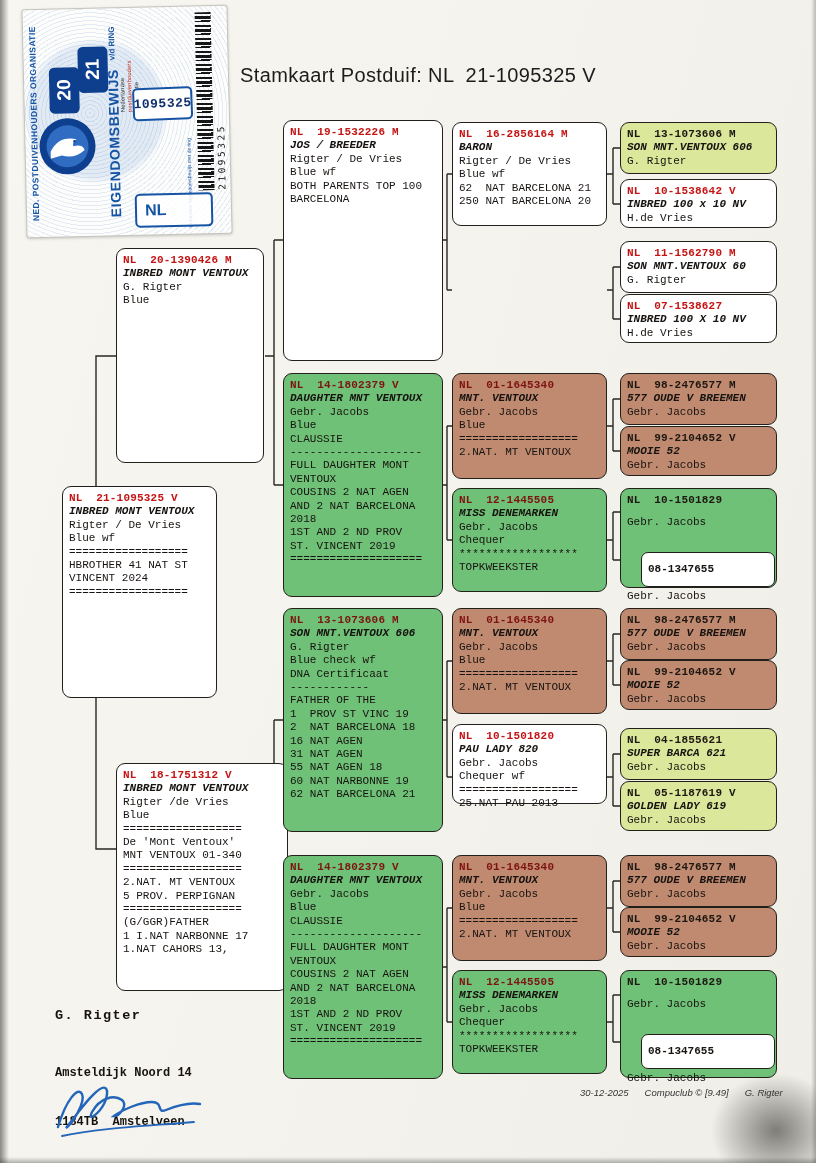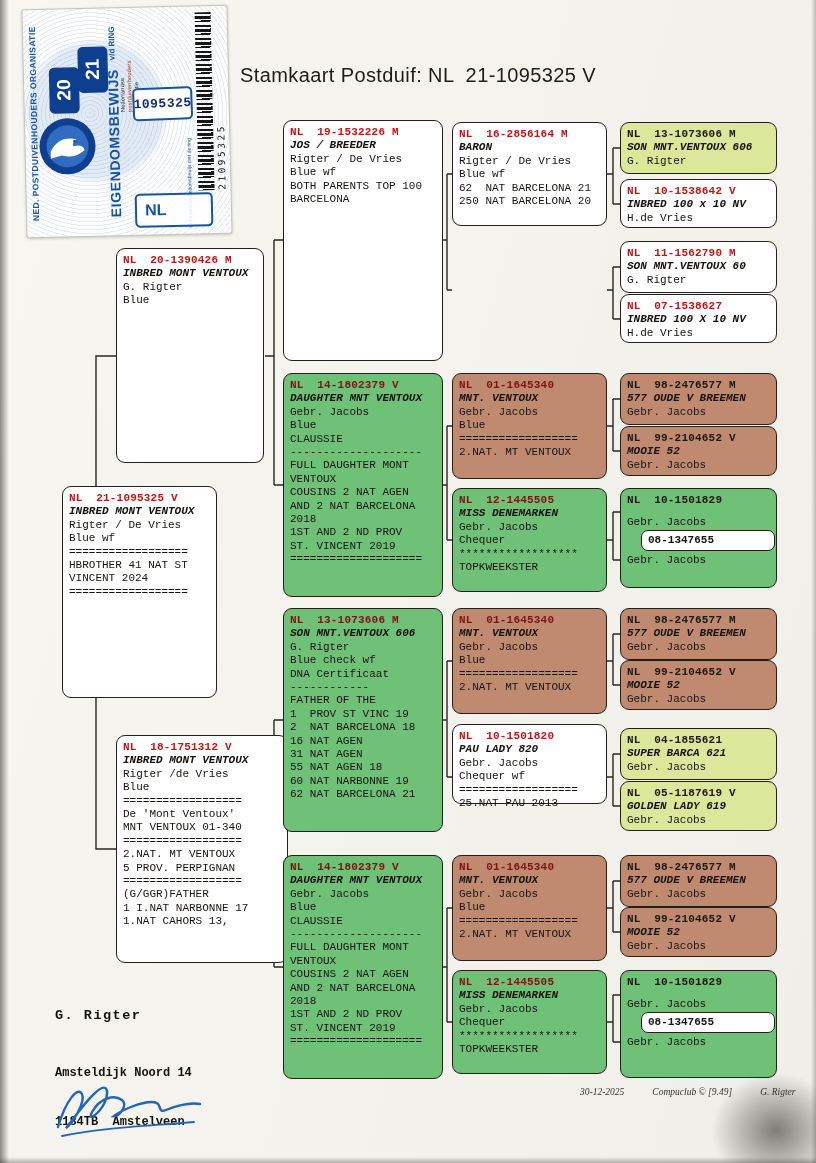--- a/index.html
+++ b/index.html
@@ -19,21 +19,21 @@
   .pbox.green{background:#6fc177}
   .pbox.brown{background:#c08a70}
   .pbox.lime{background:#dbe79b}
   .ring{font-weight:bold;letter-spacing:.2px;white-space:pre}
   .ring.red{color:#c41414}
   .ring.dark{color:#7e1312}
   .ring.black{color:#1d1711}
   .bname{font-weight:bold;font-style:italic;white-space:pre}
   .bbody{white-space:pre}
   .owner-gap{margin-top:9px}
-  .subbox{background:#fff;border:1.5px solid #23201c;border-radius:7px;padding:3px 6px;margin:0 0 3px 14px;width:134px;font-weight:bold;white-space:pre}
+  .subbox{background:#fff;border:1.5px solid #23201c;border-radius:7px;padding:10px 6px;margin:22px 0 3px 14px;width:134px;font-weight:bold;white-space:pre}
 
   
   .sticker{position:absolute;left:24px;top:7px;width:206px;height:229px;z-index:3;
     background:
       radial-gradient(circle at 35% 45%, rgba(70,125,195,.15) 0 36%, rgba(70,125,195,0) 40%),
       repeating-radial-gradient(circle at 32% 46%, rgba(70,125,195,.14) 0 1px, rgba(0,0,0,0) 1px 4px),
       #fdfdfc;
     border:1px solid #c6c4bd;border-radius:3px;transform:rotate(-1.3deg);box-shadow:0 1px 3px rgba(0,0,0,.18)}
   .vtext{writing-mode:vertical-rl;transform:rotate(180deg);position:absolute}
   .org-v{left:4px;top:0;height:100%;font-family:"Liberation Sans",sans-serif;font-size:8.5px;font-weight:bold;color:#1553a4;letter-spacing:.4px;text-align:center;white-space:pre}
@@ -50,21 +50,21 @@
   .npo2{left:102px;color:#bb2211}
   .npo3{left:109px;color:#222}
   .ringbox{position:absolute;left:108px;top:80px;width:60px;height:33px;border:2.2px solid #1553a4;border-radius:5px;background:#fff;display:flex;align-items:center;justify-content:center;font-size:13px;font-weight:bold;letter-spacing:.5px;color:#12306e;transform:rotate(-1deg)}
   .ctrl-v{left:160px;top:116px;height:105px;font-family:"Liberation Sans",sans-serif;font-size:5px;color:#1553a4}
   .barcode{position:absolute;left:172px;top:6px;width:16px;height:178px;background:repeating-linear-gradient(to bottom,#161616 0 1.6px,transparent 1.6px 3.4px,#161616 3.4px 6.6px,transparent 6.6px 8.2px,#161616 8.2px 9.4px,transparent 9.4px 13px)}
   .bcnum{left:190px;top:34px;height:150px;font-size:9.5px;letter-spacing:2.5px;color:#1a1a1a;font-family:"DejaVu Sans Mono",monospace}
   .nlbox{position:absolute;left:108px;top:186px;width:78px;height:34px;border:2.2px solid #1553a4;border-radius:5px;background:rgba(255,255,255,.85);display:flex;align-items:center;padding-left:8px;font-size:16px;font-weight:bold;color:#1553a4;font-family:"Liberation Sans",sans-serif}
 
   .owner-block{position:absolute;left:55px;top:975px;z-index:2;color:#17120e;font-weight:bold;font-size:12px;line-height:16.5px;white-space:pre}
   .owner-name{font-size:13.5px;letter-spacing:1.5px;margin-bottom:7px}
-  .footer{position:absolute;left:580px;top:1087px;z-index:2;display:flex;gap:28px;font-family:Liberation Serif, serif;font-style:italic;font-size:9.5px;color:#333;white-space:pre}
+  .footer{position:absolute;left:580px;top:1087px;z-index:2;display:flex;gap:16px;font-family:Liberation Sans, sans-serif;font-style:italic;font-size:9.5px;color:#333;white-space:pre}
   .signature{position:absolute;left:48px;top:1072px;z-index:2}
 </style>
 </head>
 <body>
 
 <div class="page">
   <div class="scan-left"></div>
   <div class="scan-right"></div>
   <div class="scan-bottom"></div>
   <div class="scan-corner"></div>
@@ -131,21 +131,21 @@
 VINCENT 2024
 ==================</div>
   </div>
 
   <div class="pbox" style="left:116px;top:248px;width:148px;height:215px">
     <div class="ring red">NL  20-1390426 M</div>
     <div class="bname">INBRED MONT VENTOUX</div>
     <div class="bbody">G. Rigter
 Blue</div>
   </div>
-  <div class="pbox" style="left:116px;top:735px;width:172px;height:228px">
+  <div class="pbox" style="left:116px;top:763px;width:172px;height:228px">
     <div class="ring red">NL  18-1751312 V</div>
     <div class="bname">INBRED MONT VENTOUX</div>
     <div class="bbody">Rigter /de Vries
 Blue
 ==================
 De 'Mont Ventoux'
 MNT VENTOUX 01-340
 ==================
 2.NAT. MT VENTOUX
 5 PROV. PERPIGNAN

